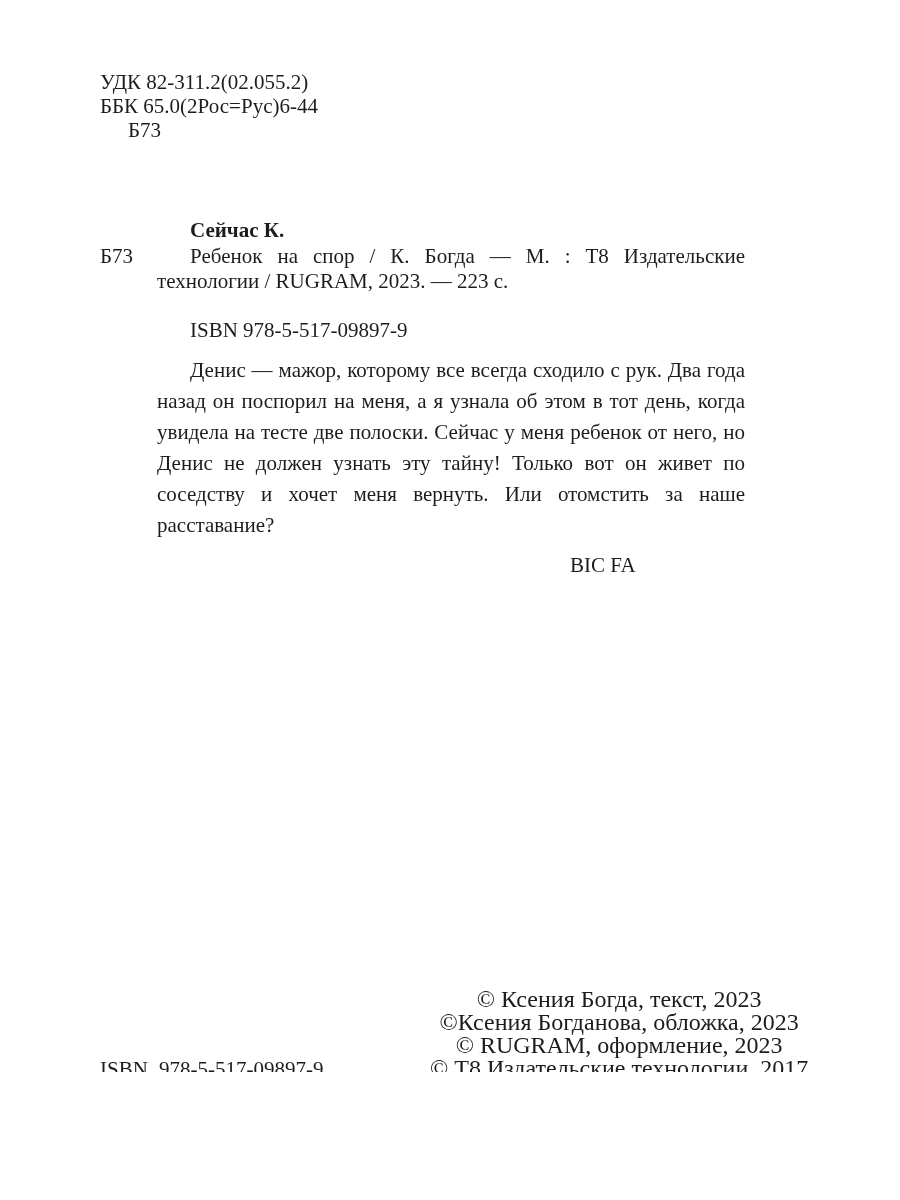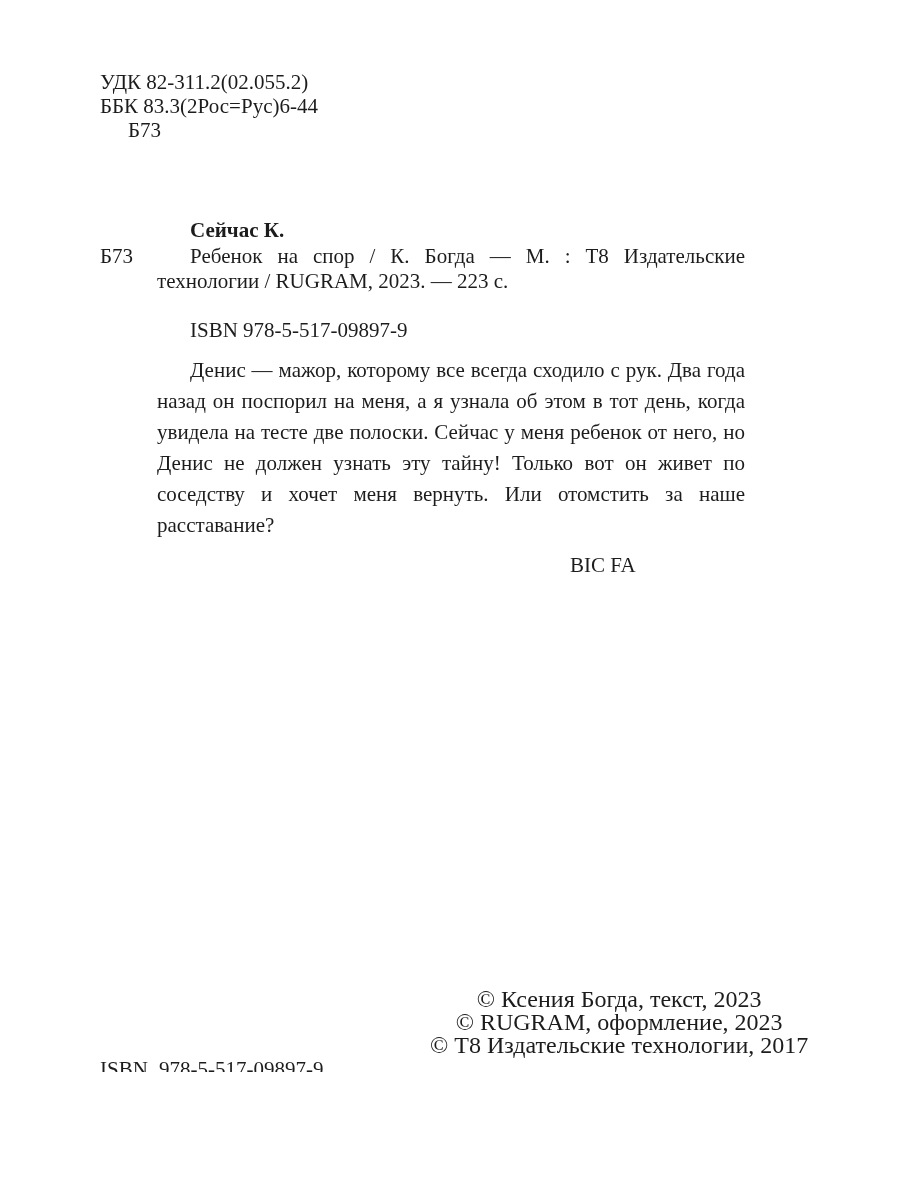--- a/index.html
+++ b/index.html
@@ -82,38 +82,39 @@
     white-space: nowrap;
   }
 </style>
 </head>
 <body>
 
 <div class="page">
 
   <div class="codes-block">
     <div>УДК 82-311.2(02.055.2)</div>
-    <div>ББК 83.3(2Рос=Рус)6-44</div>
+    <div>ББК 65.0(2Рос=Рус)6-44</div>
     <div class="indent-code">Б73</div>
   </div>
 
   <div class="imprint-block">
     <p class="author">Сейчас К.</p>
     <p class="catalog-entry">
       <span class="margin-code">Б73</span>
       <span>Ребенок на спор / К. Богда — М. : Т8 Издательские технологии / RUGRAM, 2023. — 223 с.</span>
     </p>
     <p class="isbn-line">ISBN 978-5-517-09897-9</p>
     <p class="annotation">Денис — мажор, которому все всегда сходило с рук. Два года назад он поспорил на меня, а я узнала об этом в тот день, когда увидела на тесте две полоски. Сейчас у меня ребенок от него, но Денис не должен узнать эту тайну! Только вот он живет по соседству и хочет меня вернуть. Или отомстить за наше расставание?</p>
     <div class="bic-block">
       <div>BIC FA</div>
     </div>
   </div>
 
   <div class="copyright-block">
     <div>© Ксения Богда, текст, 2023</div>
+    <div>©Ксения Богданова, обложка, 2023</div>
     <div>© RUGRAM, оформление, 2023</div>
     <div>© Т8 Издательские технологии, 2017</div>
   </div>
 
   <div class="footer-isbn">ISBN 978-5-517-09897-9</div>
 
 </div>
 
 </body></html>

